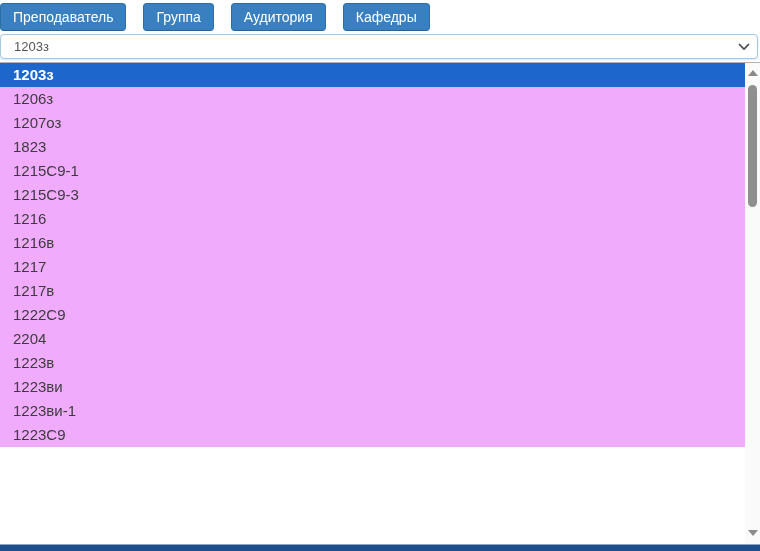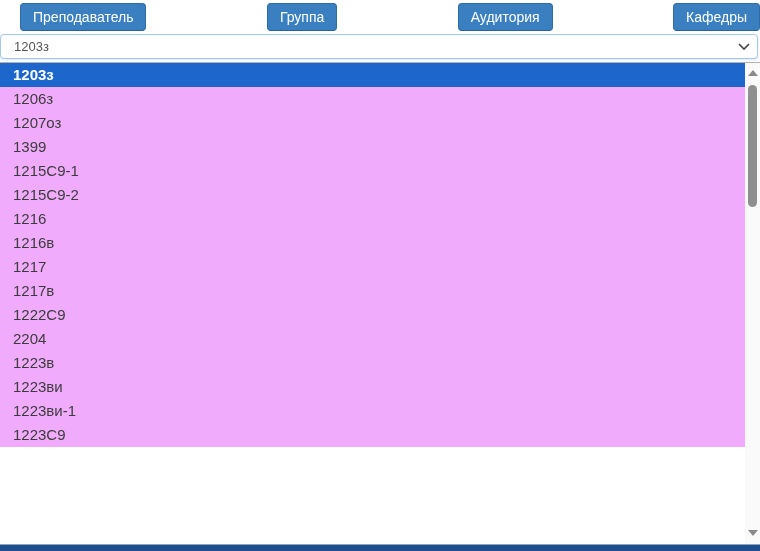--- a/index.html
+++ b/index.html
@@ -14,25 +14,24 @@
   .app {
     position: relative;
     width: 760px;
     height: 551px;
     background: #ffffff;
   }
 
   
   .toolbar {
     display: flex;
-    justify-content: space-between;
+    justify-content: flex-start;
     gap: 17px;
     padding-top: 3px;
     height: 28px;
-    padding-left: 20px;
   }
   .btn {
     background: #3a80c1;
     border: 1px solid #2e6da4;
     border-bottom-color: #28609a;
     color: #ffffff;
     font-family: "Liberation Sans", sans-serif;
     font-size: 14px;
     line-height: 16px;
     padding: 4px 12px;
@@ -169,23 +168,23 @@
     <span class="select-value">1203з</span>
     <svg class="select-chevron" viewBox="0 0 12 8">
       <polyline points="1,1 6,6 11,1" fill="none" stroke="#444444" stroke-width="1.6"></polyline>
     </svg>
   </div>
 
   <div class="dropdown">
     <div class="option selected">1203з</div>
     <div class="option">1206з</div>
     <div class="option">1207оз</div>
-    <div class="option">1399</div>
+    <div class="option">1823</div>
     <div class="option">1215С9-1</div>
-    <div class="option">1215С9-2</div>
+    <div class="option">1215С9-3</div>
     <div class="option">1216</div>
     <div class="option">1216в</div>
     <div class="option">1217</div>
     <div class="option">1217в</div>
     <div class="option">1222С9</div>
     <div class="option">2204</div>
     <div class="option">1223в</div>
     <div class="option">1223ви</div>
     <div class="option">1223ви-1</div>
     <div class="option">1223С9</div>

